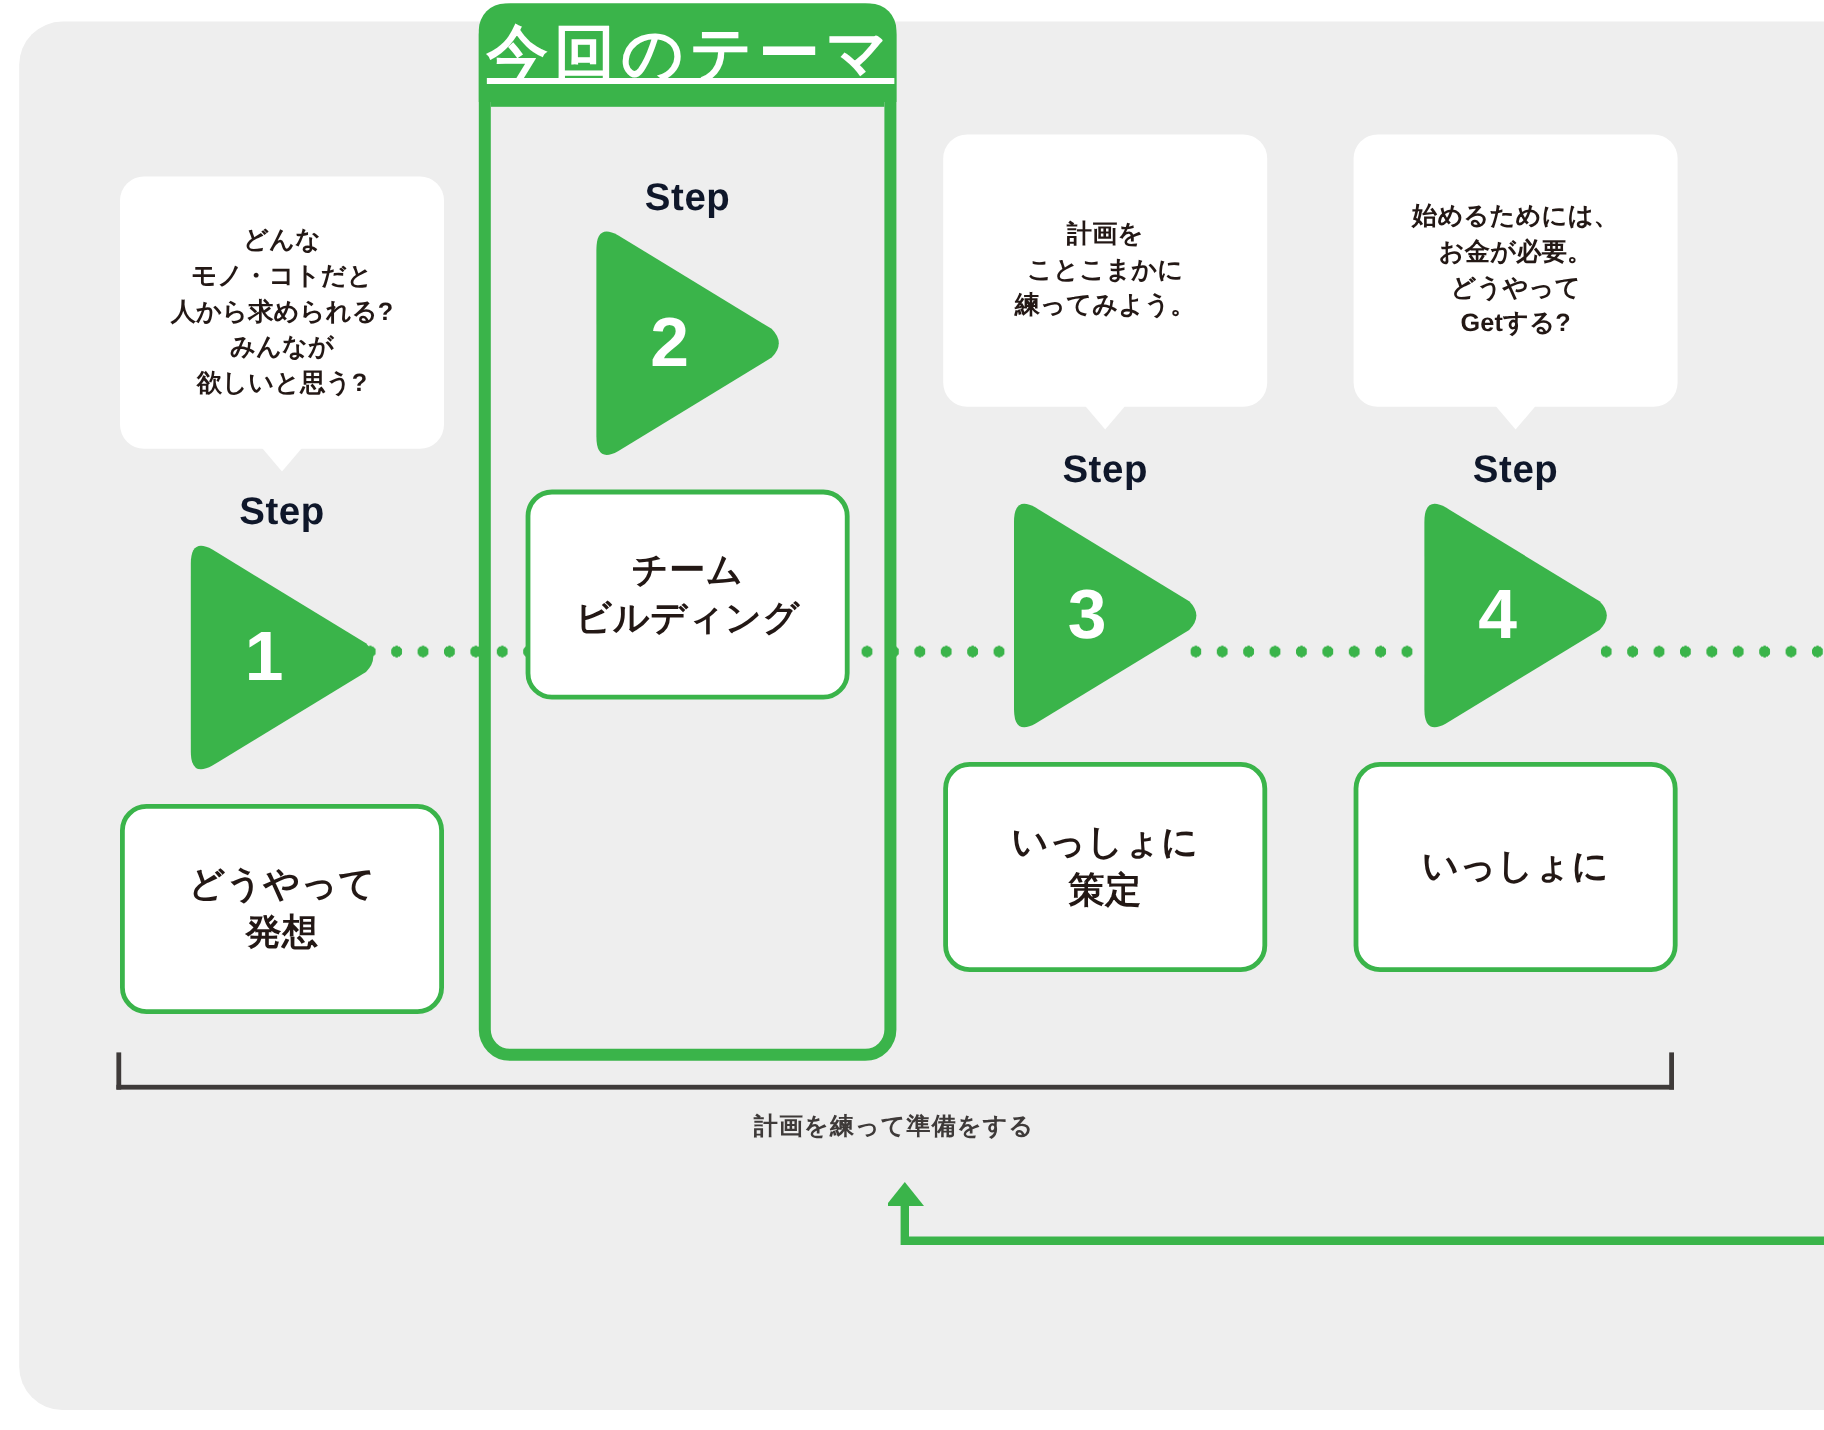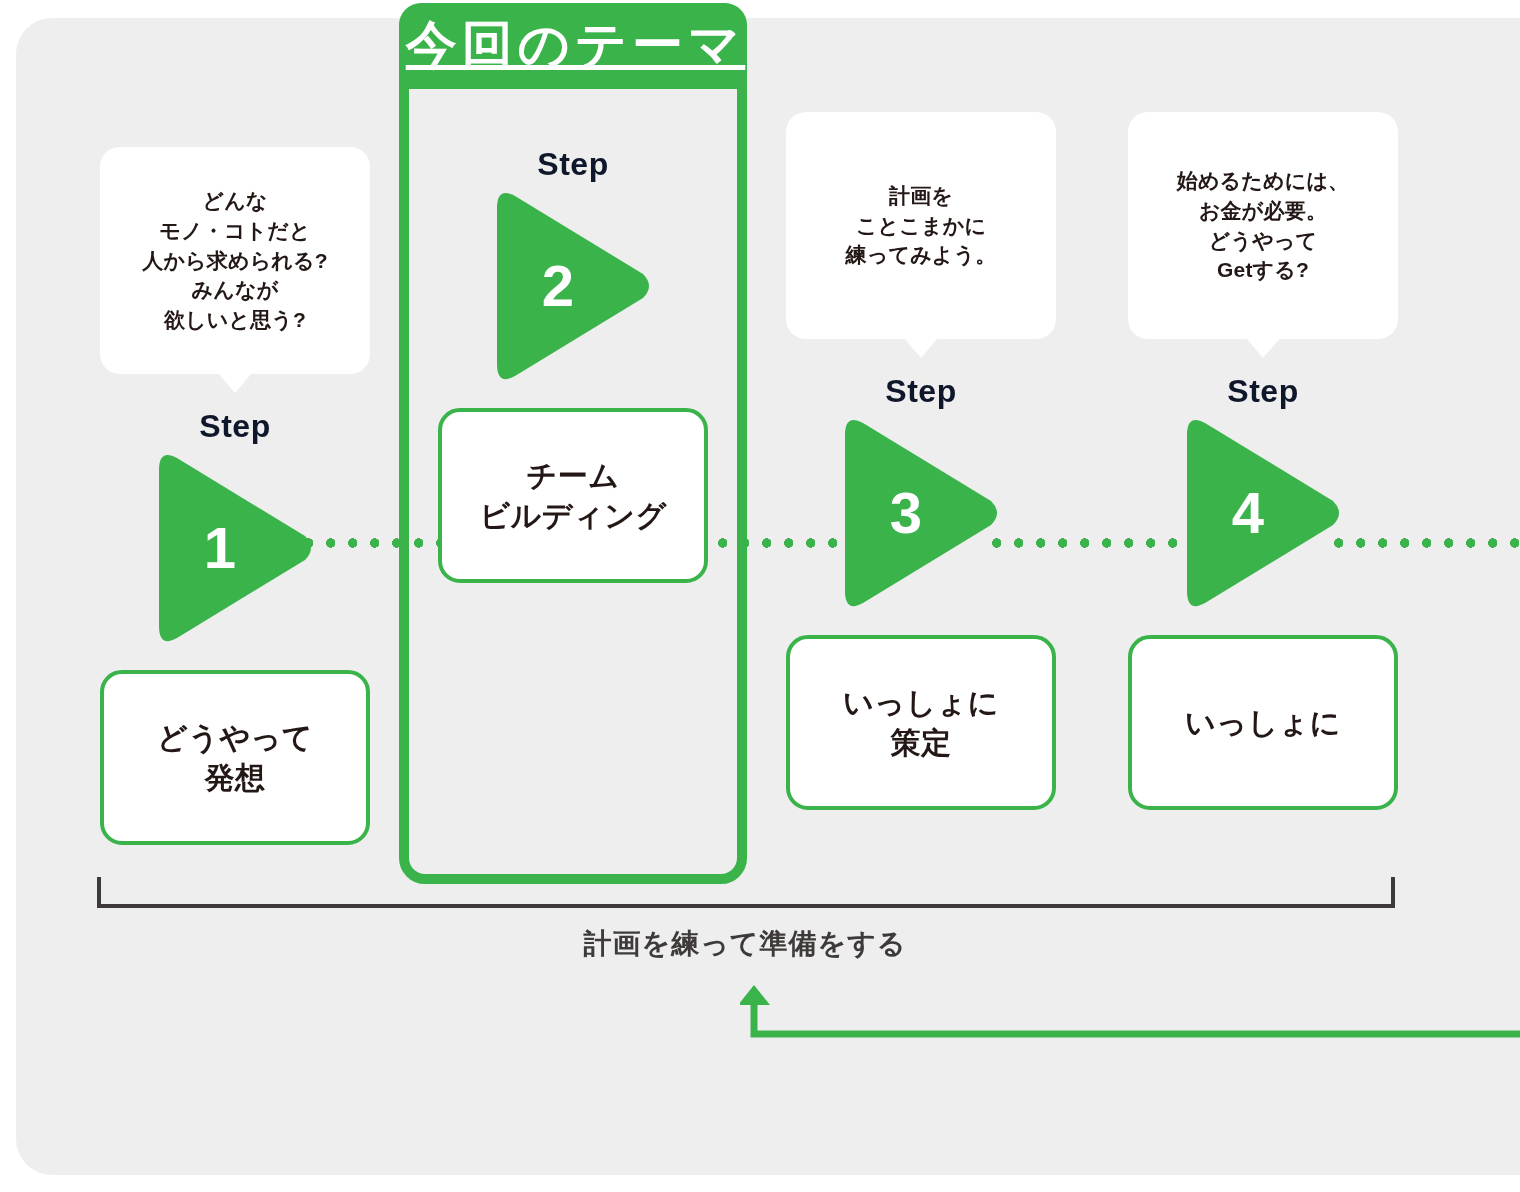--- a/index.html
+++ b/index.html
@@ -206,21 +206,21 @@
     border-bottom: 4px solid #3E3A39;
     box-sizing: border-box;
     z-index: 2;
   }
   #bracket-caption {
     position: absolute;
     left: 0;
     top: 925px;
     width: 1490px;
     text-align: center;
-    font-size: 28px;
+    font-size: 20px;
     font-weight: bold;
     color: #3E3A39;
     letter-spacing: 1px;
     z-index: 2;
   }
 
   
   #return-path {
     position: absolute;
     left: 740px;

